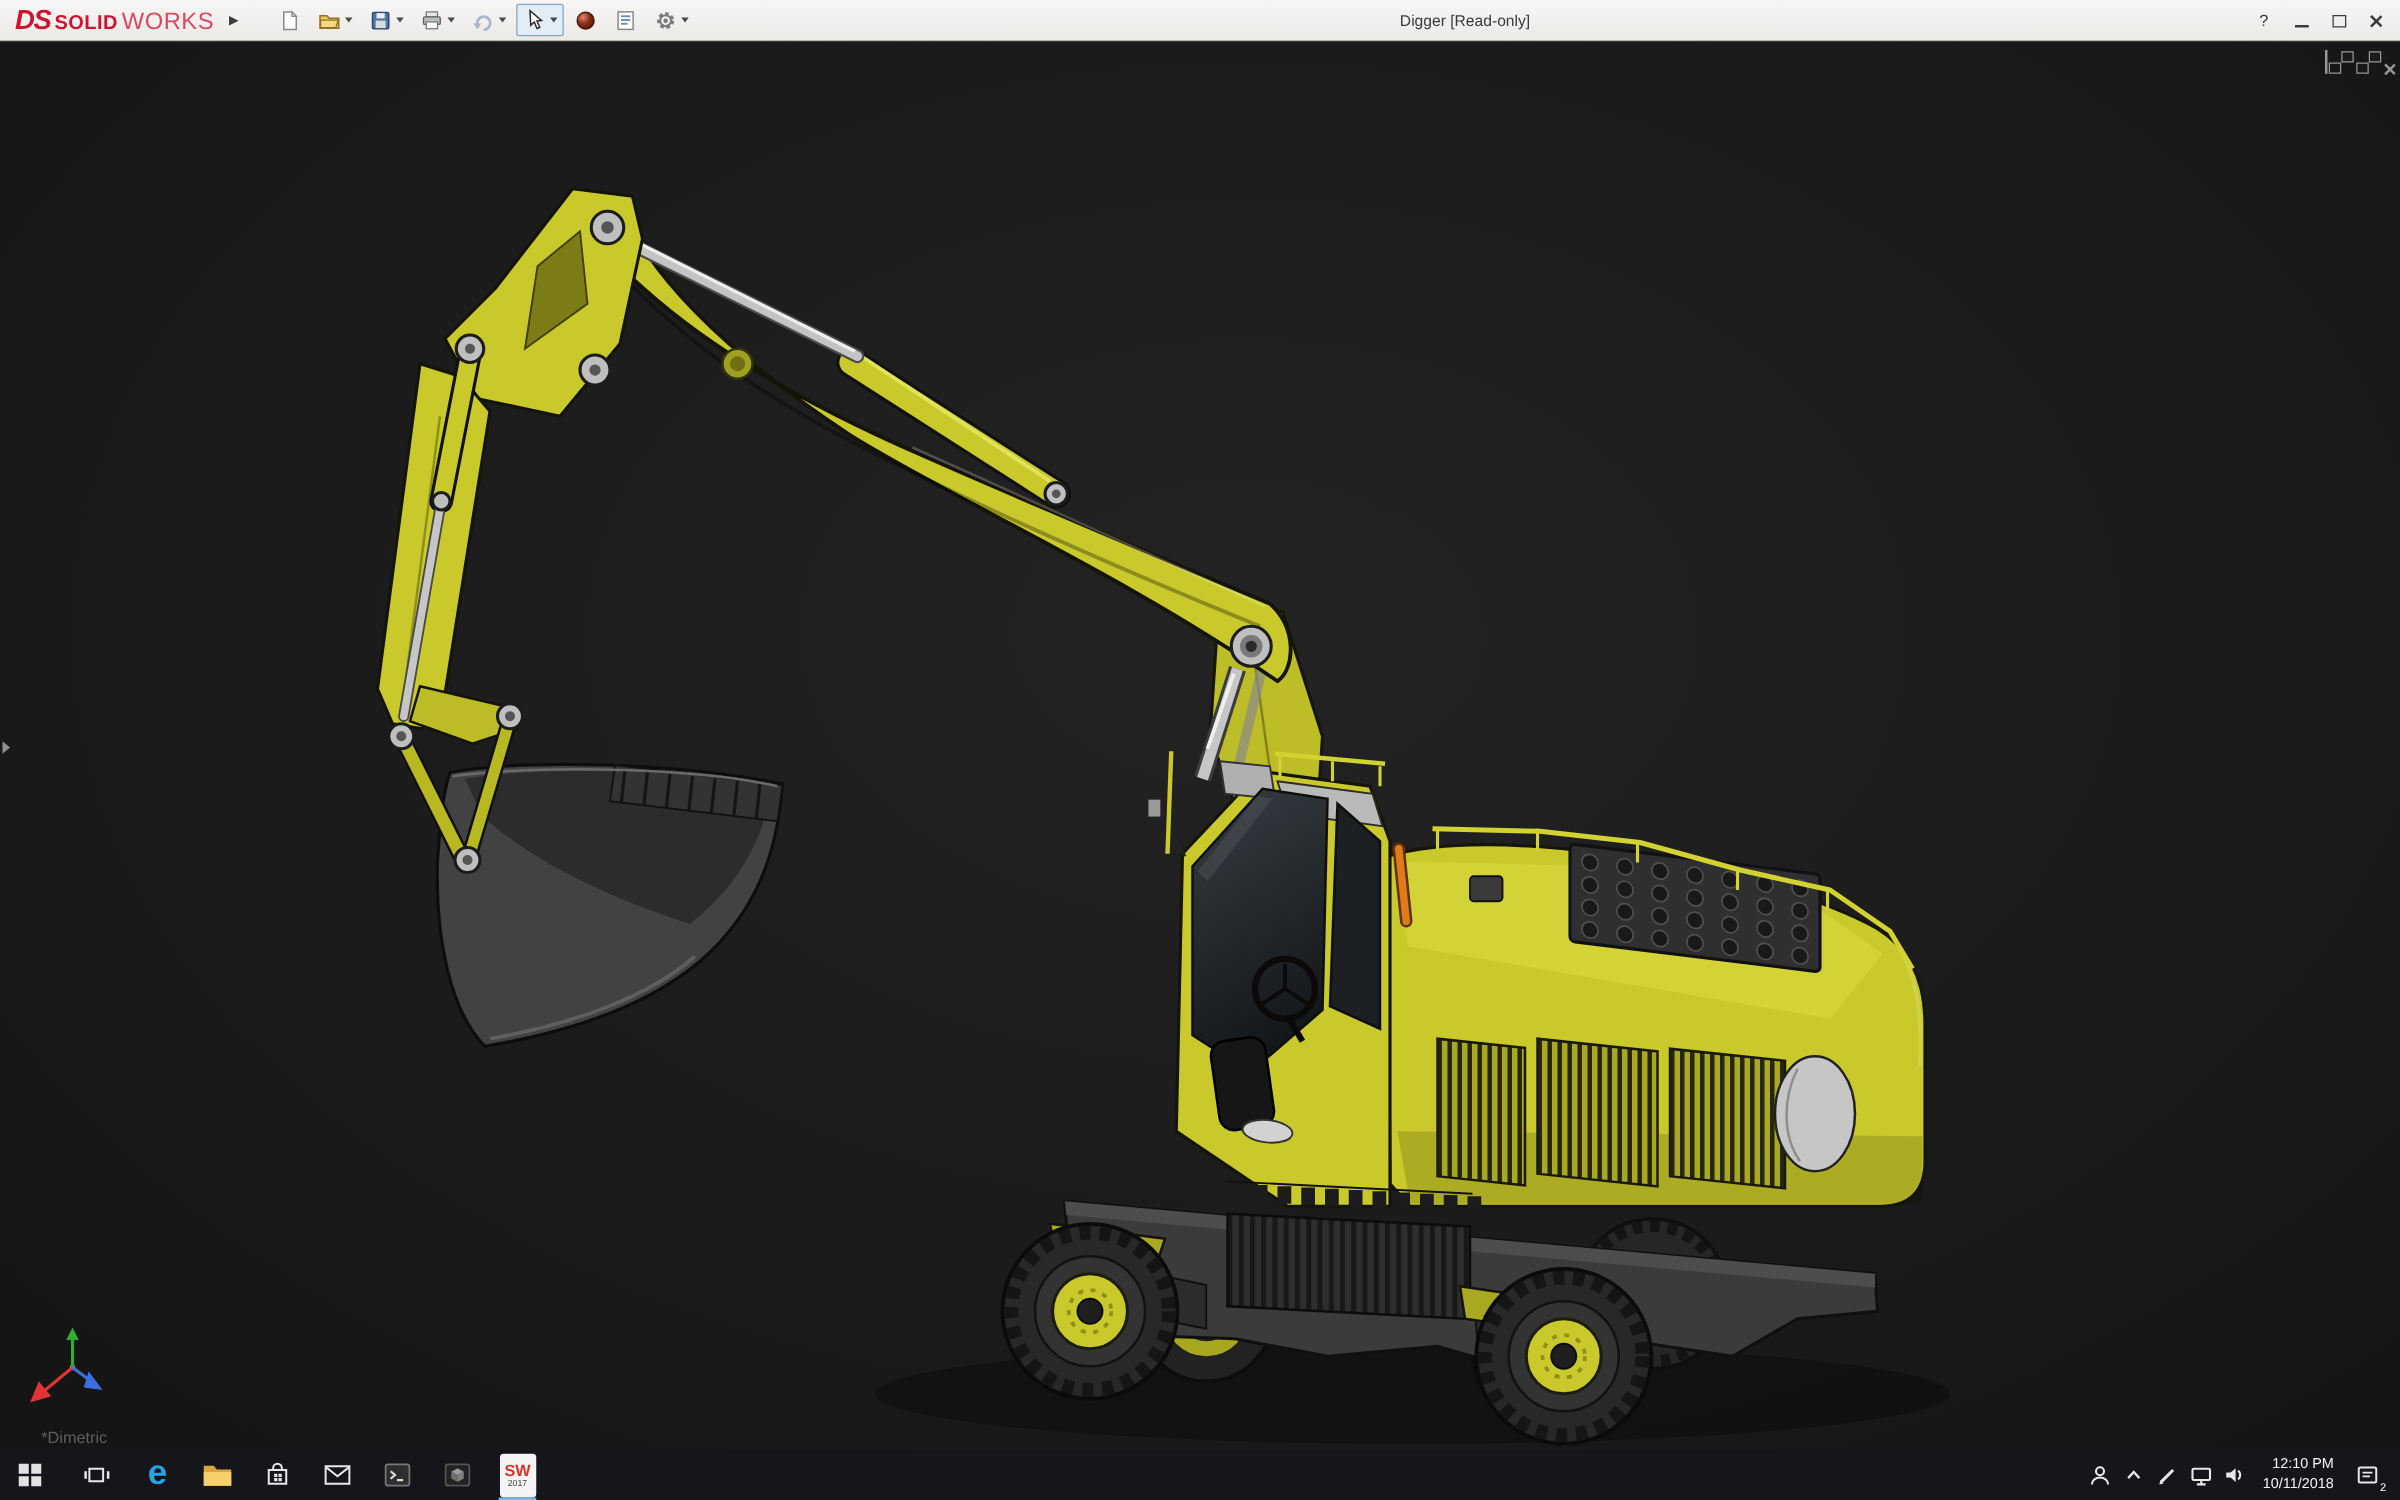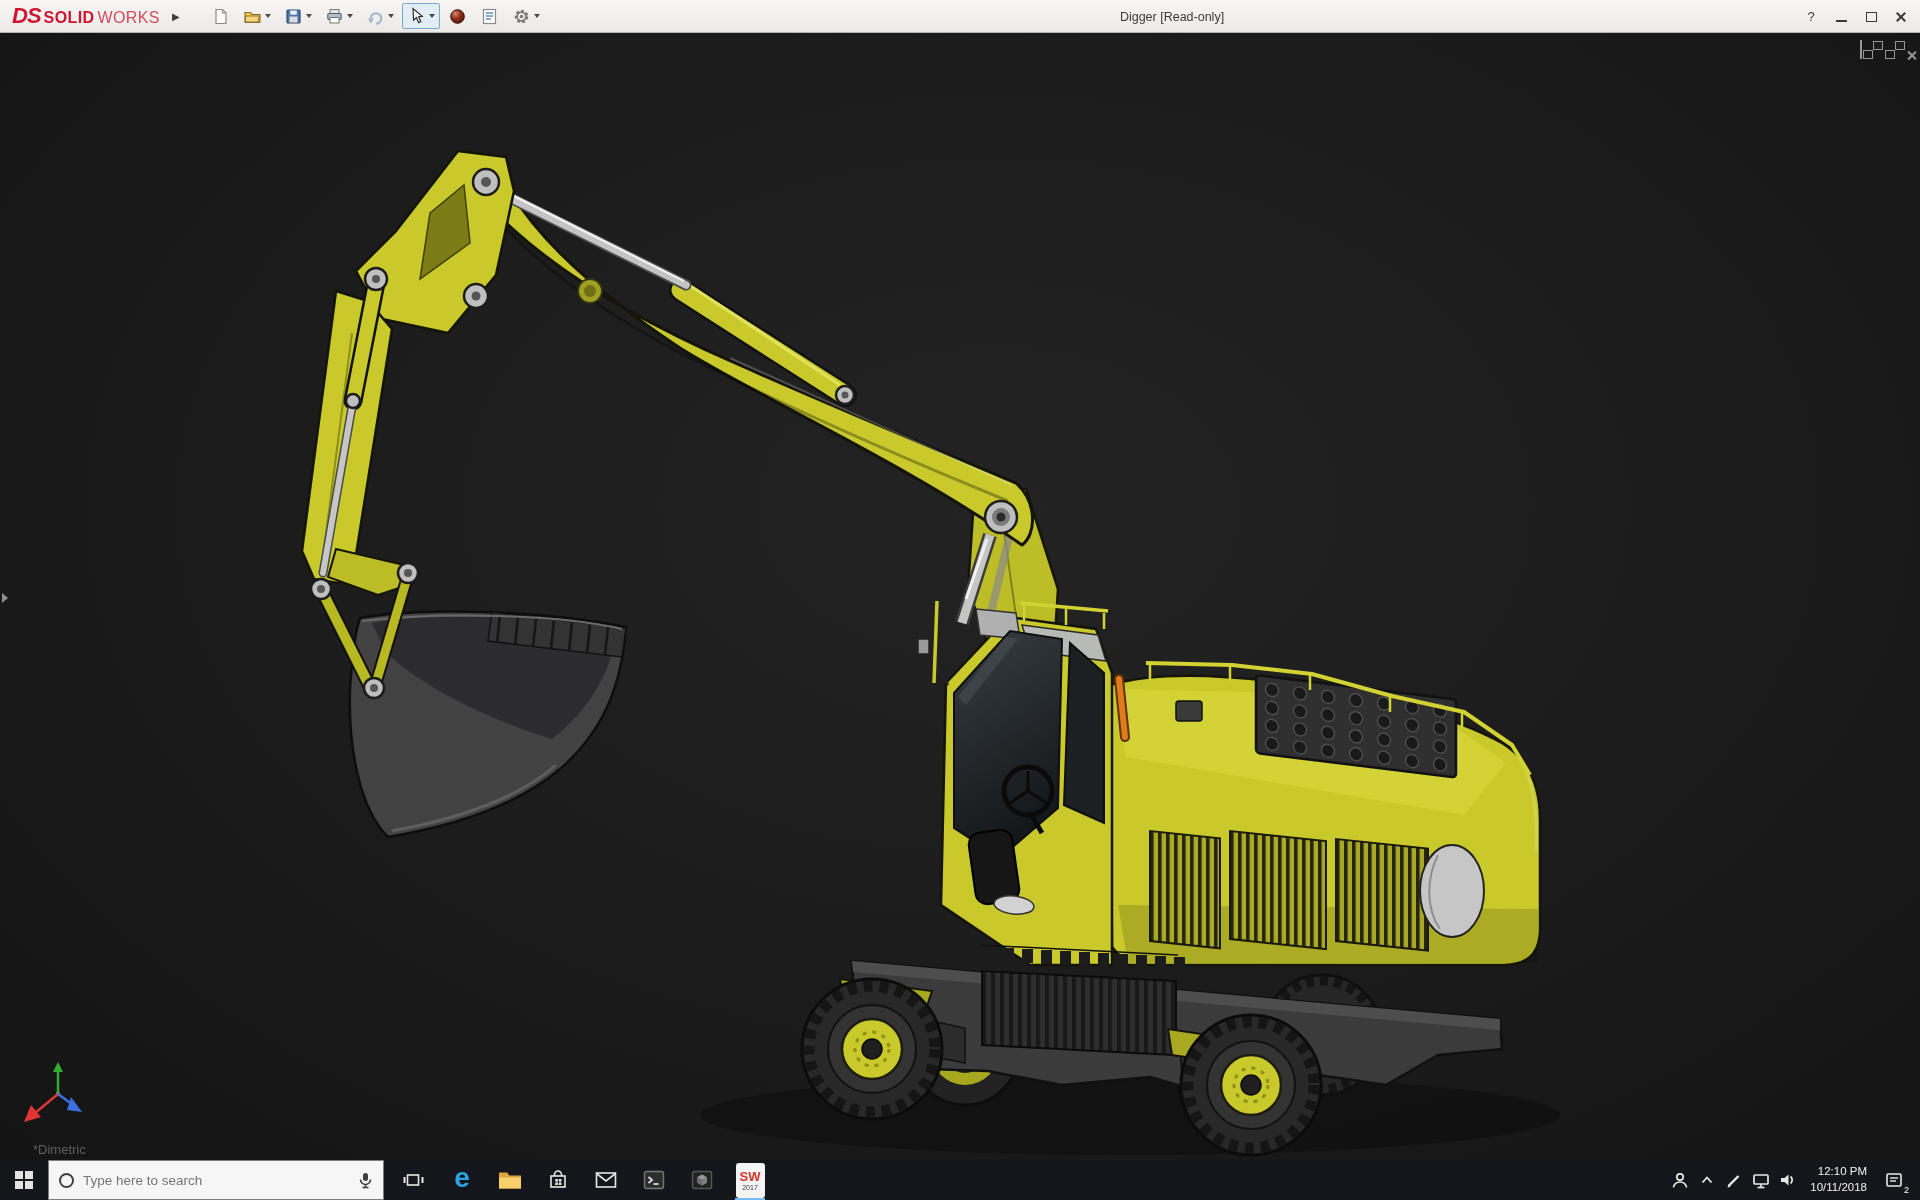--- a/index.html
+++ b/index.html
@@ -7,21 +7,21 @@
   .screen { position:relative; width:1920px; height:1200px; overflow:hidden;
             font-family:"Liberation Sans","DejaVu Sans",sans-serif; user-select:none; }
 
   
   .titlebar { position:absolute; top:0; left:0; right:0; height:33px; z-index:5;
               background:linear-gradient(#f7f6f5,#eceae7); border-bottom:1px solid #b7b4b0;
               display:flex; align-items:center; }
   .logo { display:flex; align-items:baseline; gap:3px; padding:0 8px 0 12px; }
   .logo-glyph { color:var(--sw-red,#cf1430); font-weight:bold; font-style:italic; font-size:22px; letter-spacing:-1px; }
   .logo-solid { color:var(--sw-red,#cf1430); font-weight:bold; font-size:16px; letter-spacing:.4px; }
-  .logo-works { color:#d84a60; font-size:16px; letter-spacing:.4px; }
+  .logo-works { color:#d84a60; font-size:19px; letter-spacing:.4px; }
   .flyout-arrow { color:#3c3c3c; font-size:10px; margin:0 16px 0 4px; cursor:pointer; }
   .toolbar { display:flex; align-items:center; gap:3px; margin-left:10px; }
   .tool { display:flex; align-items:center; height:26px; padding:0 4px; border:1px solid transparent; border-radius:2px; }
   .tool.active { border-color:#7ea7cc; background:#e3edf6; }
   .tool svg { display:block; }
   .caret { width:0; height:0; border-left:3.5px solid transparent; border-right:3.5px solid transparent;
            border-top:4px solid #4a4a4a; margin-left:3px; }
   .doc-title { position:absolute; left:1172px; top:0; height:33px; transform:translateX(-50%);
                display:flex; align-items:center; font-size:12.5px; color:#3a3a3a; white-space:nowrap; }
   .tb-controls { position:absolute; right:4px; top:0; height:33px; display:flex; align-items:center; }
@@ -470,30 +470,20 @@
   <footer class="taskbar">
     <div class="tb-start">
       <span class="win-logo">
           <span></span>
           <span></span>
           <span></span>
           <span></span>
         </span>
     </div>
 
-    <div class="tb-search">
-      <span class="search-ring"></span>
-      <input type="text" placeholder="Type here to search" style="">
-      <svg width="15" height="17" viewBox="0 0 15 17">
-        <rect x="5" y="1" width="5" height="8" rx="2.5" fill="#3f3f3f"></rect>
-        <path d="M2.5,7.5 a5,5 0 0 0 10,0" fill="none" stroke="#3f3f3f" stroke-width="1.6"></path>
-        <line x1="7.5" y1="12.5" x2="7.5" y2="15.5" stroke="#3f3f3f" stroke-width="1.6"></line>
-        <line x1="4.5" y1="15.5" x2="10.5" y2="15.5" stroke="#3f3f3f" stroke-width="1.6"></line>
-      </svg>
-    </div>
 
     <div class="tb-apps">
       <div class="tb-app">
         <svg width="24" height="22" viewBox="0 0 24 22">
           <rect x="5.5" y="6" width="11" height="10" fill="none" stroke="#e8e8e8" stroke-width="1.6"></rect>
           <rect x="1.5" y="8" width="2" height="6" fill="#e8e8e8"></rect>
           <rect x="19.5" y="8" width="2" height="6" fill="#e8e8e8"></rect>
         </svg>
       </div>
       <div class="tb-app">

